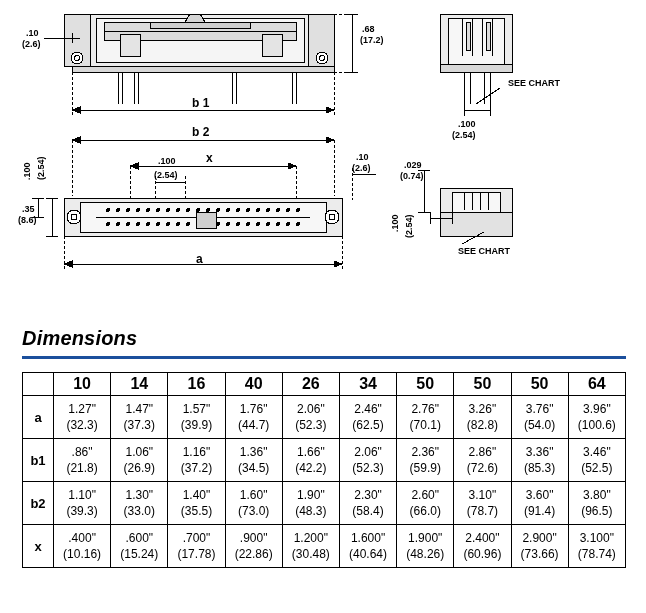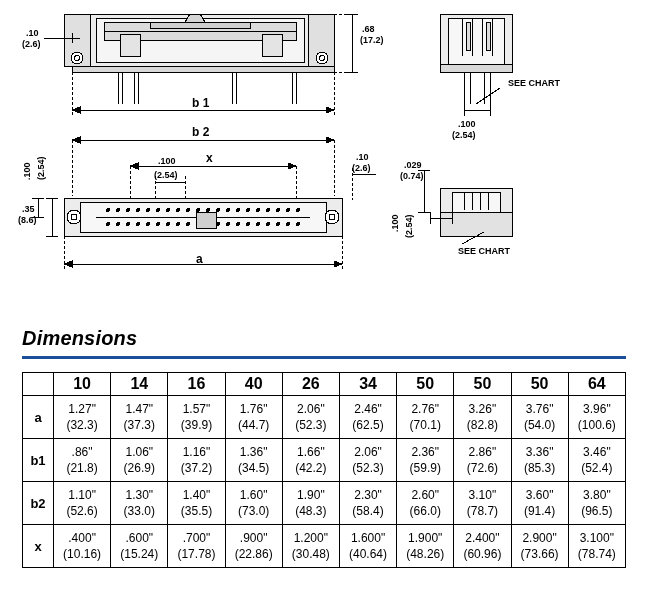--- a/index.html
+++ b/index.html
@@ -347,28 +347,28 @@
       <td>
           <span class="v1">2.86"</span>
           <span class="v2">(72.6)</span>
         </td>
       <td>
           <span class="v1">3.36"</span>
           <span class="v2">(85.3)</span>
         </td>
       <td>
           <span class="v1">3.46"</span>
-          <span class="v2">(52.4)</span>
+          <span class="v2">(52.5)</span>
         </td>
     </tr>
     <tr>
       <th>b2</th>
       <td>
           <span class="v1">1.10"</span>
-          <span class="v2">(52.6)</span>
+          <span class="v2">(39.3)</span>
         </td>
       <td>
           <span class="v1">1.30"</span>
           <span class="v2">(33.0)</span>
         </td>
       <td>
           <span class="v1">1.40"</span>
           <span class="v2">(35.5)</span>
         </td>
       <td>

